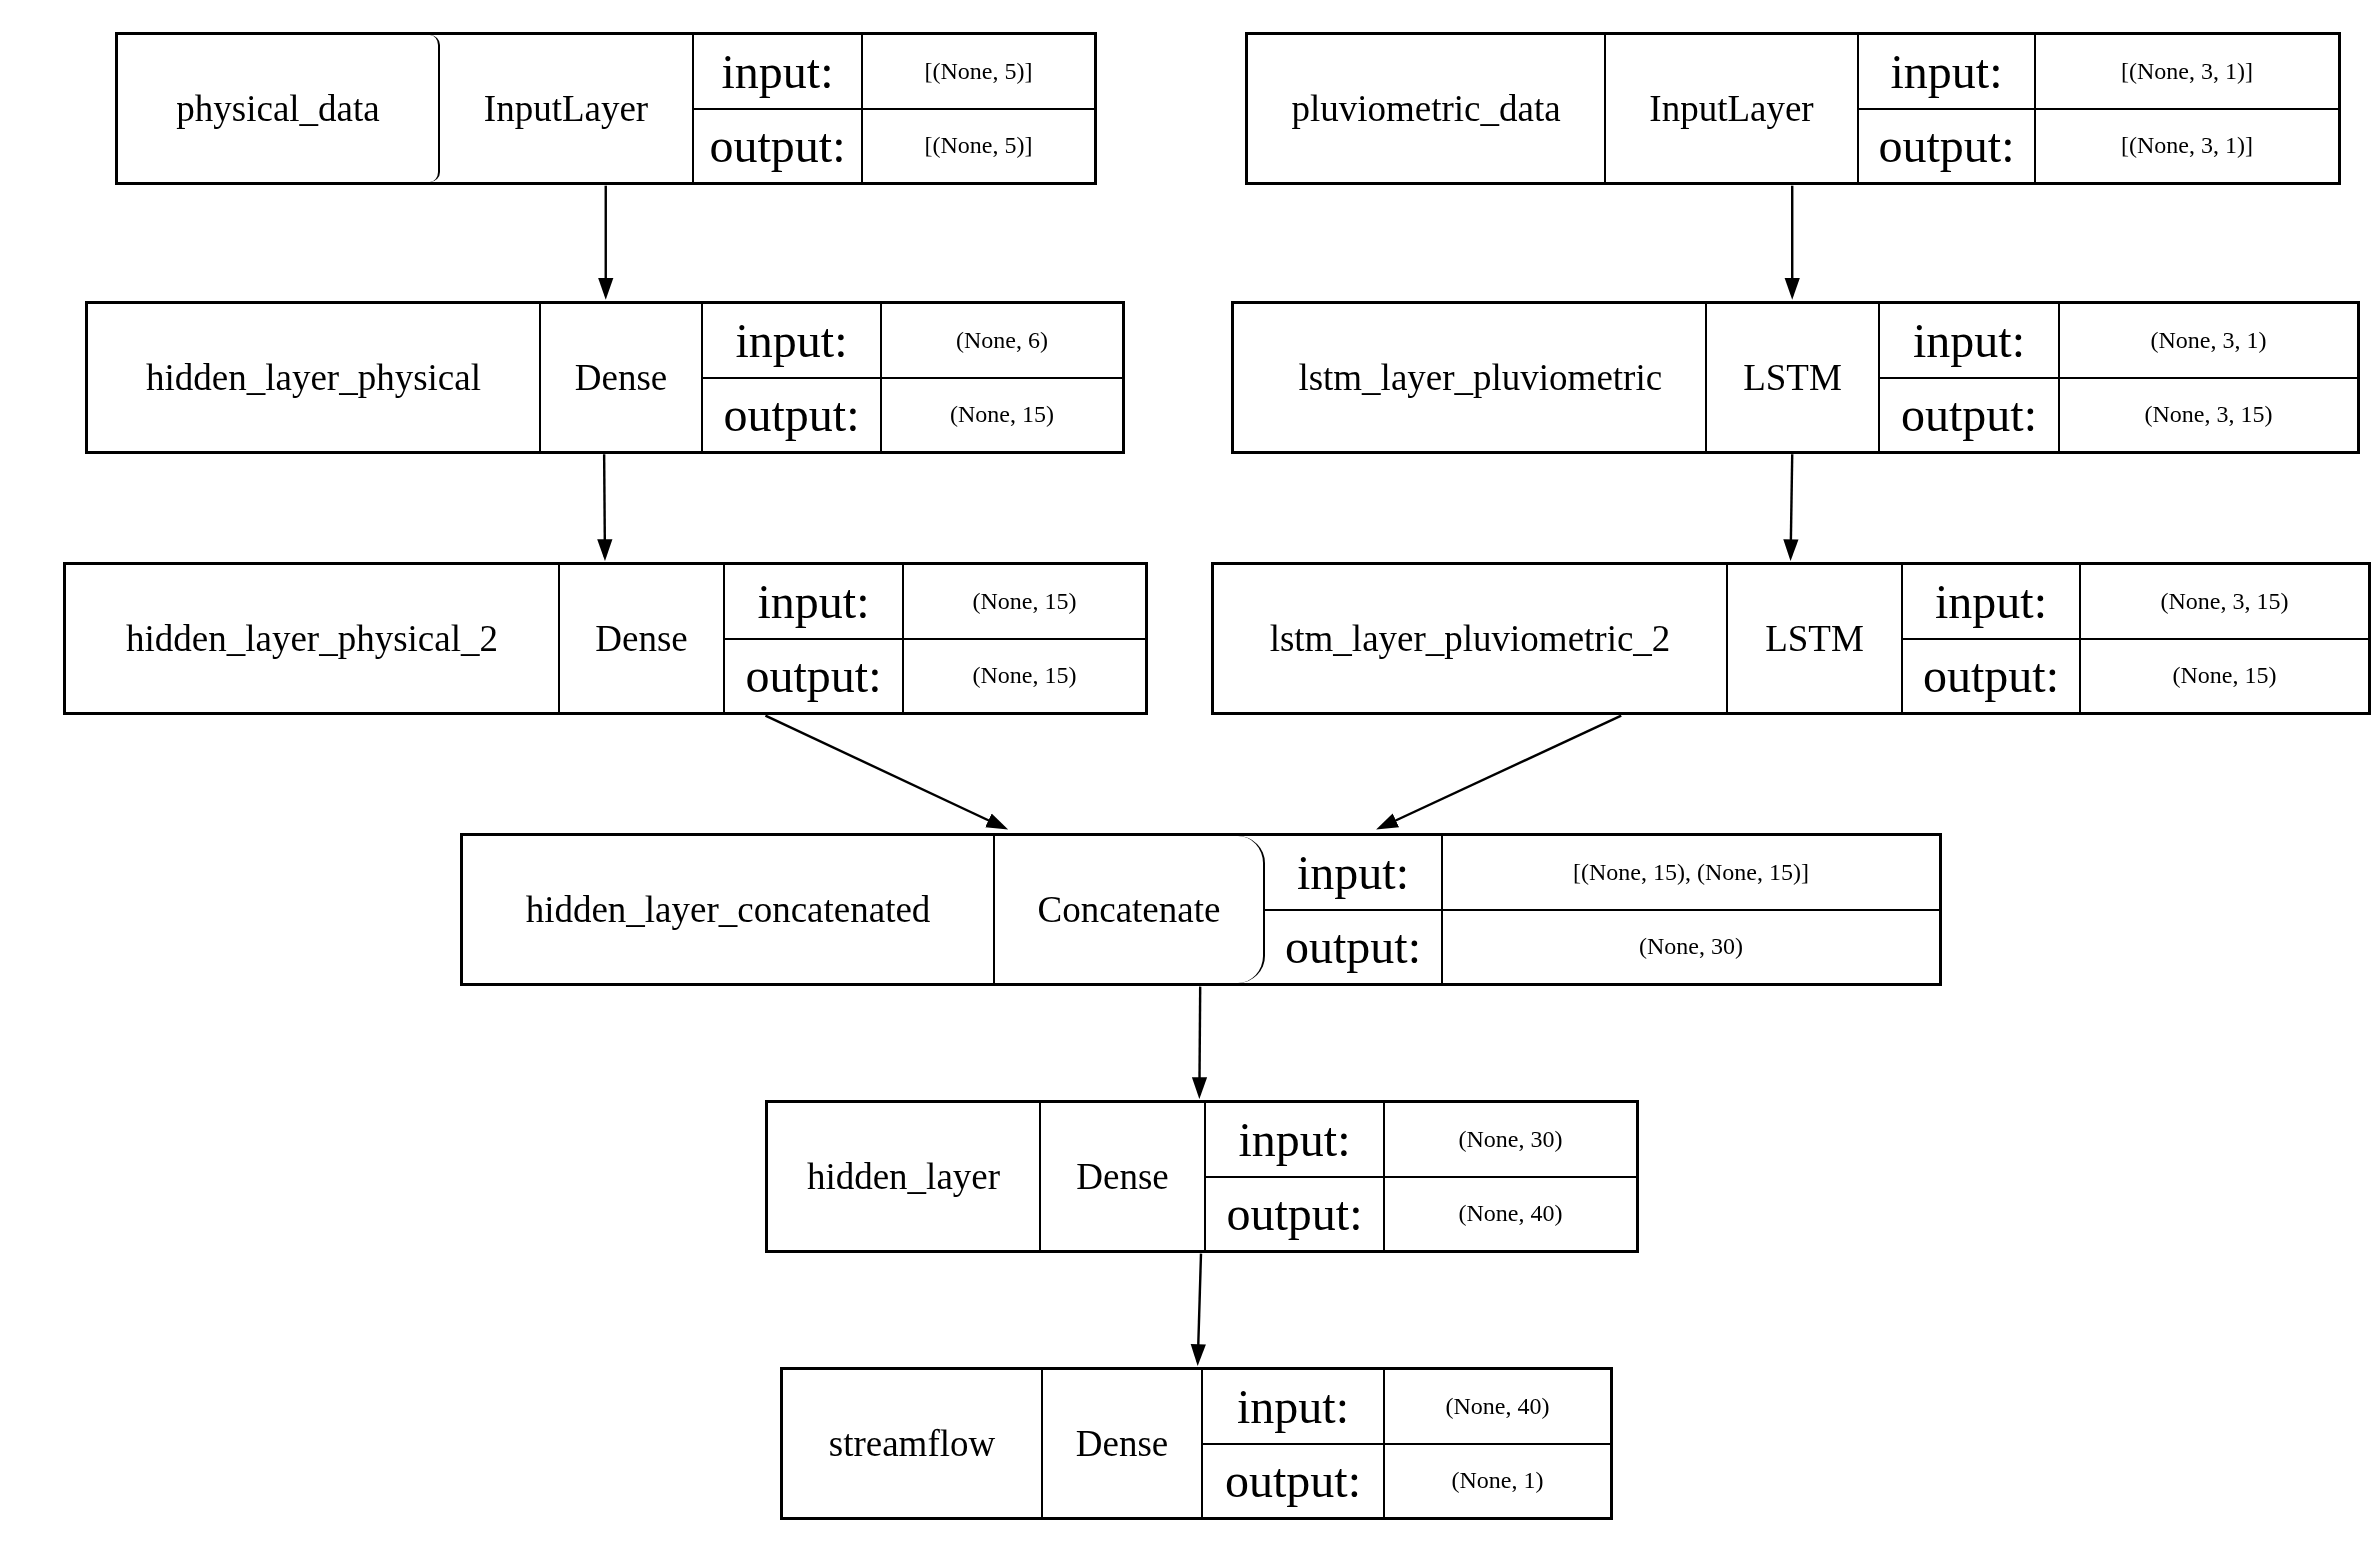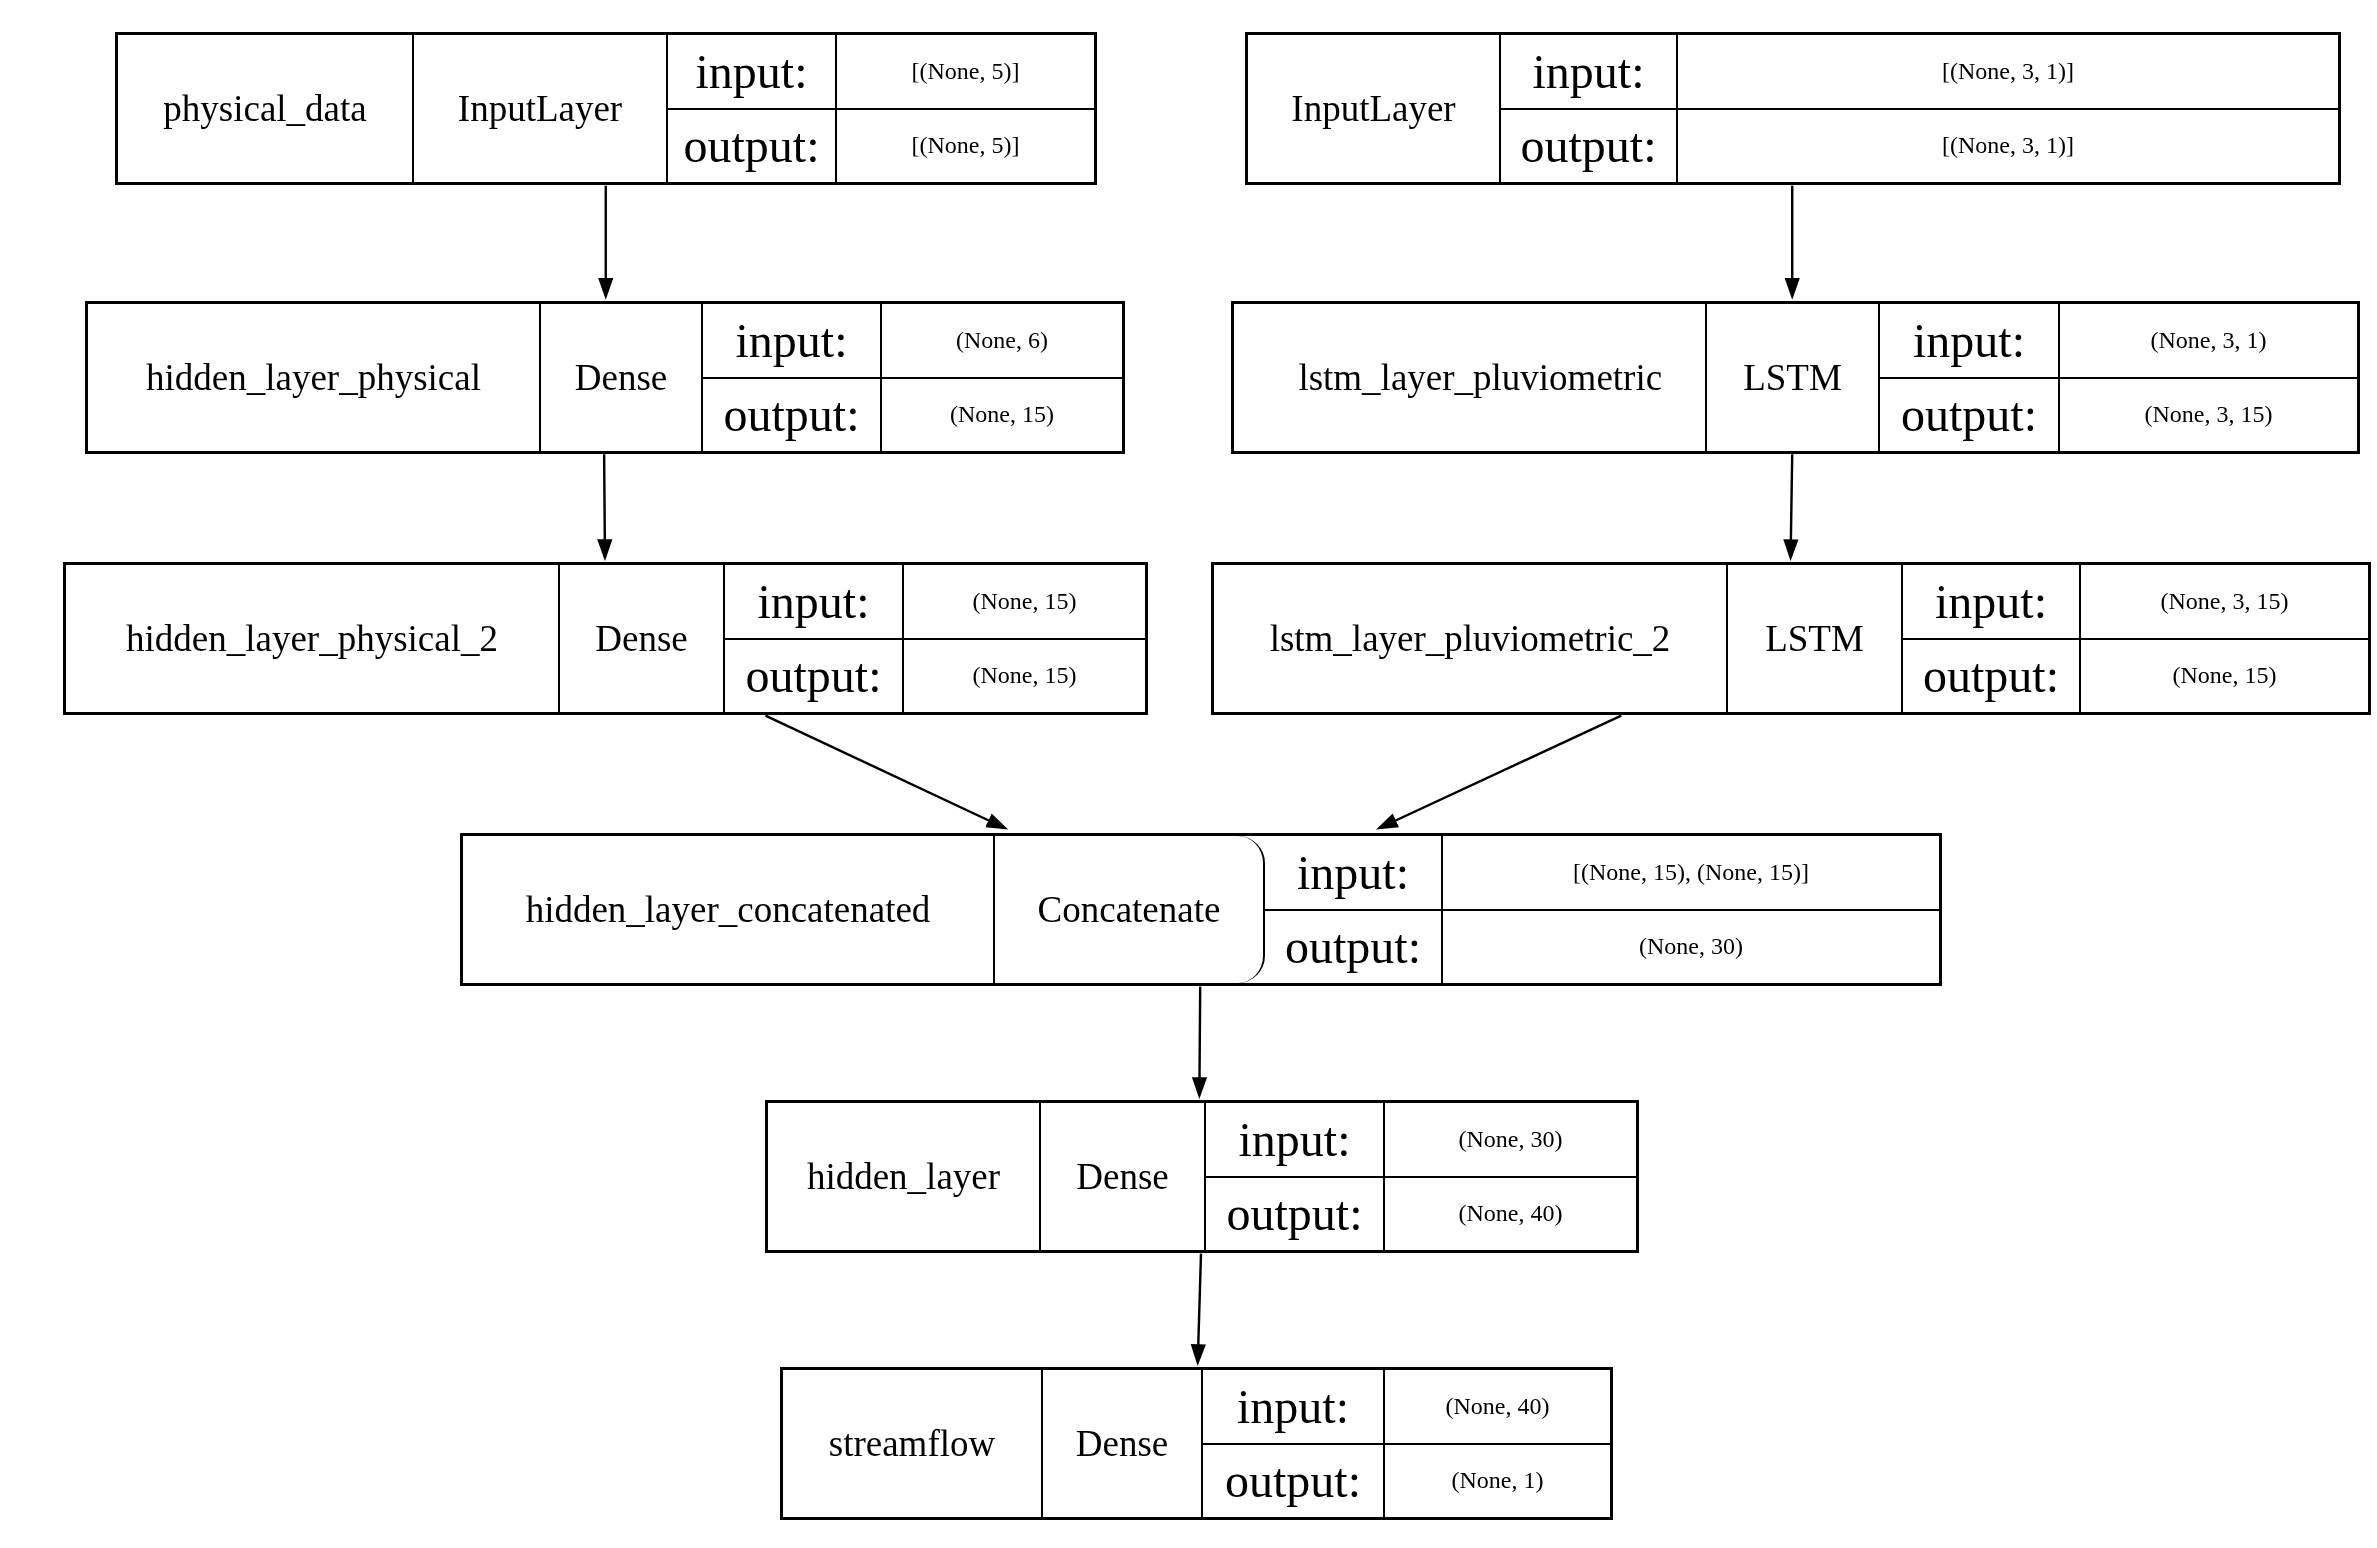--- a/index.html
+++ b/index.html
@@ -77,35 +77,36 @@
     <line x1="2222" y1="230" x2="2222" y2="366" stroke="#000000" stroke-width="3" marker-end="url(#arrow)"></line>
     <line x1="749" y1="563" x2="750" y2="690" stroke="#000000" stroke-width="3" marker-end="url(#arrow)"></line>
     <line x1="2222" y1="563" x2="2220" y2="690" stroke="#000000" stroke-width="3" marker-end="url(#arrow)"></line>
     <line x1="949" y1="887" x2="1245" y2="1026" stroke="#000000" stroke-width="3" marker-end="url(#arrow)"></line>
     <line x1="2010" y1="887" x2="1711" y2="1026" stroke="#000000" stroke-width="3" marker-end="url(#arrow)"></line>
     <line x1="1488" y1="1223" x2="1487" y2="1357" stroke="#000000" stroke-width="3" marker-end="url(#arrow)"></line>
     <line x1="1489" y1="1554" x2="1485" y2="1688" stroke="#000000" stroke-width="3" marker-end="url(#arrow)"></line>
   </svg>
 
   <div class="node" style="left:115px; top:32px; width:982px; height:153px;">
-    <div class="cell" style="width:296px;">physical_data</div>
+    <div class="cell" style="width:322px;border-radius:10px;">physical_data</div>
     <div class="cell" style="width:254px;">InputLayer</div>
     <div class="io">
       <div class="io-row first">
         <div class="io-label" style="width:169px;">input:</div>
         <div class="io-value">[(None, 5)]</div>
       </div>
       <div class="io-row">
         <div class="io-label" style="width:169px;">output:</div>
         <div class="io-value">[(None, 5)]</div>
       </div>
     </div>
   </div>
 
   <div class="node" style="left:1245px; top:32px; width:1096px; height:153px;">
+    <div class="cell" style="width:358px;">pluviometric_data</div>
     <div class="cell" style="width:253px;">InputLayer</div>
     <div class="io">
       <div class="io-row first">
         <div class="io-label" style="width:177px;">input:</div>
         <div class="io-value">[(None, 3, 1)]</div>
       </div>
       <div class="io-row">
         <div class="io-label" style="width:177px;">output:</div>
         <div class="io-value">[(None, 3, 1)]</div>
       </div>

